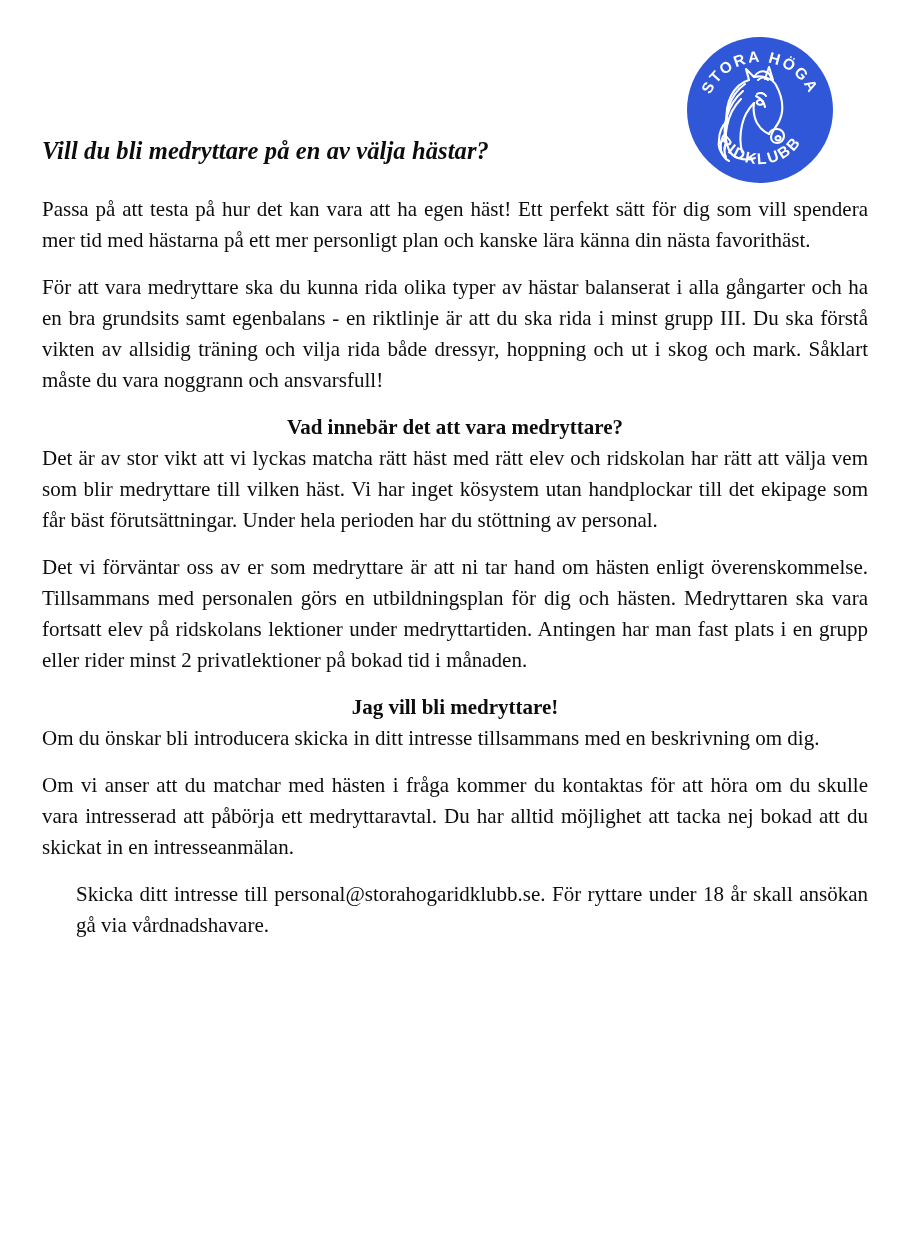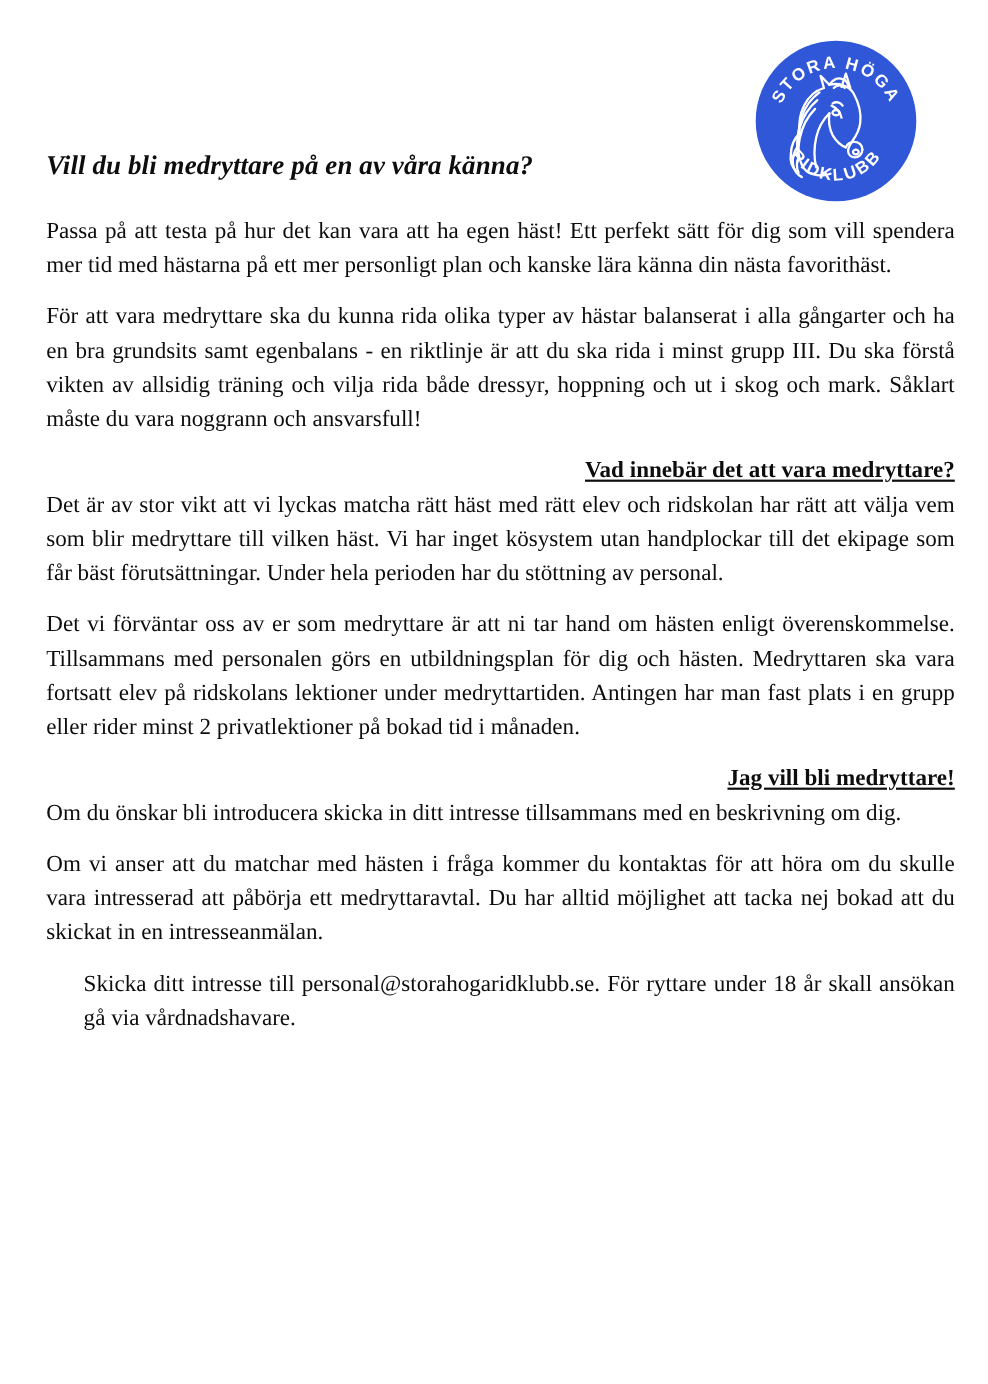--- a/index.html
+++ b/index.html
@@ -57,22 +57,21 @@
     margin: 0 0 16px 0;
     text-align: justify;
     text-justify: inter-word;
     hyphens: none;
   }
   p.body-par:last-child { margin-bottom: 0; margin-left: 34px; }
 
   .sub-head {
     font-weight: bold;
     display: block;
-    text-align: right;
-    text-decoration: underline;
+    text-align: center;
   }
 
   
 </style>
 </head>
 <body>
 
 <div class="page">
 
   <div class="logo">
@@ -126,21 +125,21 @@
         <textPath href="#arcTop" startOffset="50%" text-anchor="middle">STORA HÖGA</textPath>
       </text>
       <text font-family="Liberation Sans, sans-serif" font-size="15.5" font-weight="bold" fill="#ffffff" letter-spacing="2.2">
         <textPath href="#arcBottom" startOffset="50%" text-anchor="middle">RIDKLUBB</textPath>
       </text>
     </svg>
   </div>
 
   <div class="content">
 
-    <h1 class="doc-title">Vill du bli medryttare på en av våra känna?</h1>
+    <h1 class="doc-title">Vill du bli medryttare på en av välja hästar?</h1>
 
     <p class="body-par">Passa på att testa på hur det kan vara att ha egen häst! Ett perfekt sätt för dig som vill spendera mer tid med hästarna på ett mer personligt plan och kanske lära känna din nästa favorithäst.</p>
 
 
     <p class="body-par">För att vara medryttare ska du kunna rida olika typer av hästar balanserat i alla gångarter och ha en bra grundsits samt egenbalans - en riktlinje är att du ska rida i minst grupp III. Du ska förstå vikten av allsidig träning och vilja rida både dressyr, hoppning och ut i skog och mark. Såklart måste du vara noggrann och ansvarsfull!</p>
 
     <p class="body-par">
       <span class="sub-head">Vad innebär det att vara medryttare?</span><span>Det är av stor vikt att vi lyckas matcha rätt häst med rätt elev och ridskolan har rätt att välja vem som blir medryttare till vilken häst. Vi har inget kösystem utan handplockar till det ekipage som får bäst förutsättningar. Under hela perioden har du stöttning av personal.</span>
     </p>
 

